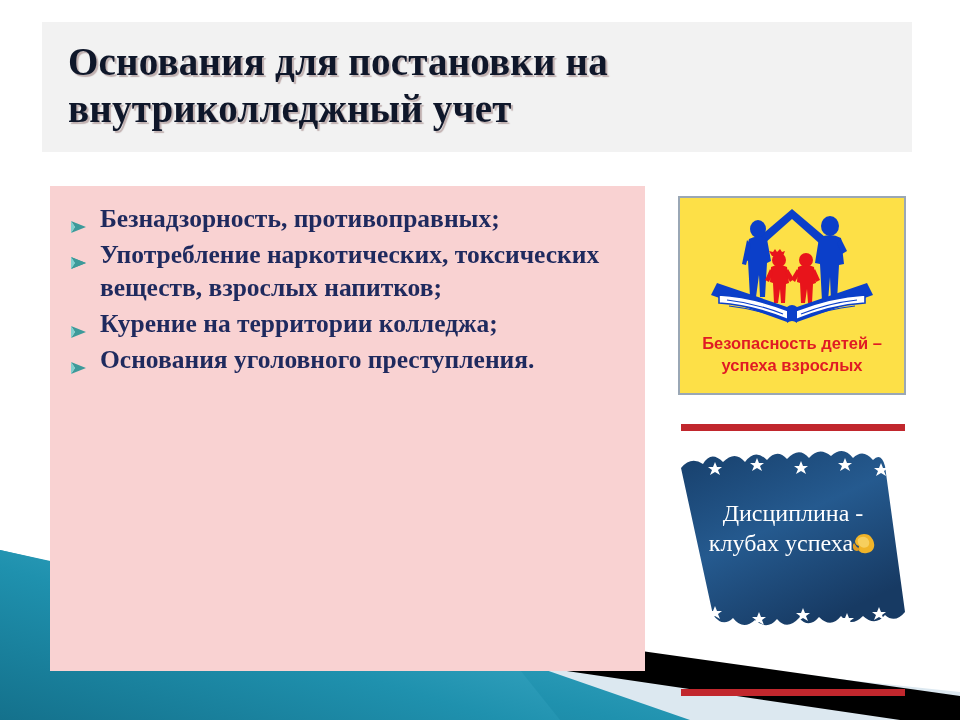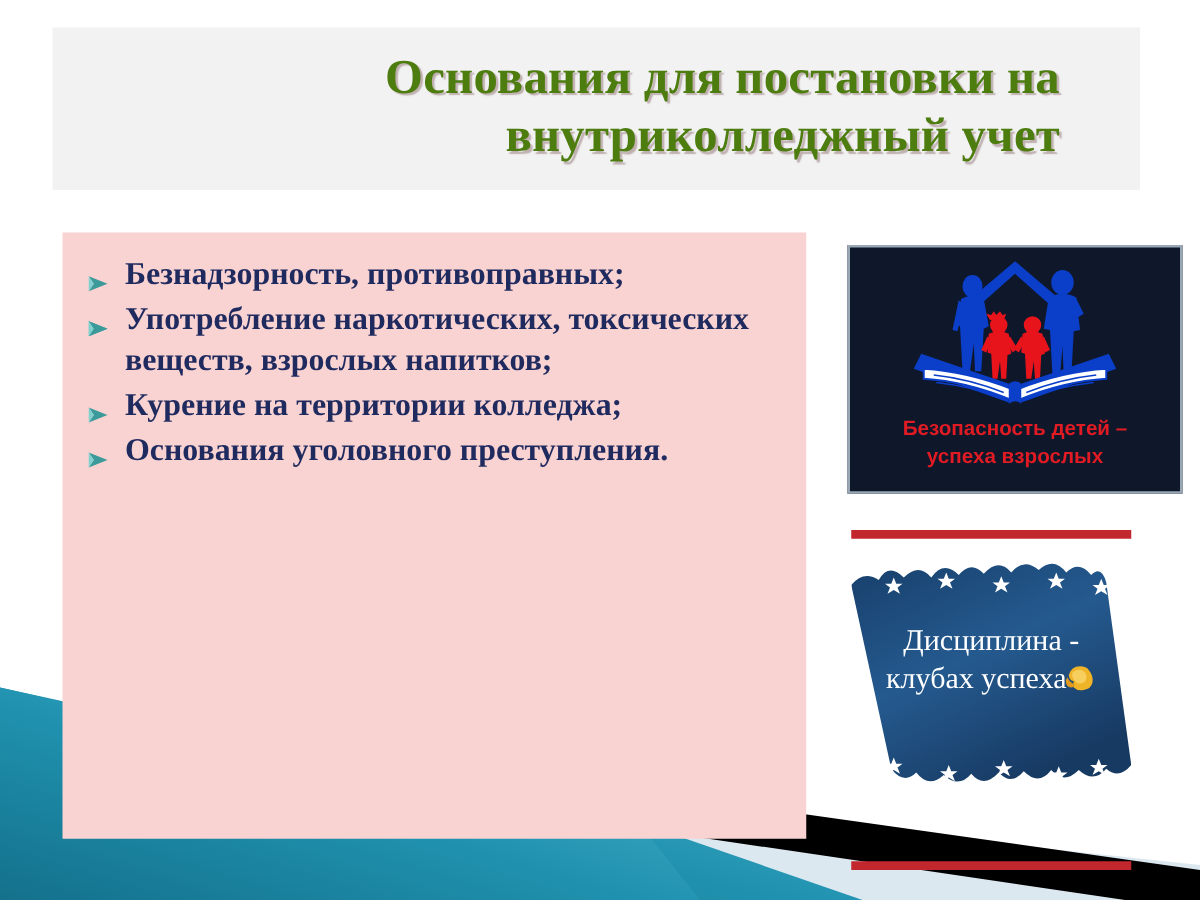--- a/index.html
+++ b/index.html
@@ -38,24 +38,23 @@
   }
   .title-text {
     position: absolute;
     left: 26px;
     top: 16px;
     width: 780px;
     font-family: "Liberation Serif", serif;
     font-weight: bold;
     font-size: 39px;
     line-height: 47px;
-    color: #4d7c0f;
+    color: #0f172a;
     text-shadow: 2px 2px 1px rgba(150,120,120,0.55);
     letter-spacing: 0.2px;
-    text-align: right;
   }
 
   
   .content-panel {
     position: absolute;
     left: 50px;
     top: 186px;
     width: 595px;
     height: 485px;
     background: #f9d2d2;
@@ -83,23 +82,23 @@
     width: 18px;
     height: 16px;
     display: block;
   }
 
   
   .poster {
     position: absolute;
     left: 678px;
     top: 196px;
-    width: 268px;
+    width: 228px;
     height: 199px;
-    background: #0f172a;
+    background: #fde047;
     border: 2px solid #9aa7b5;
     box-sizing: border-box;
     z-index: 3;
   }
   .poster-art {
     position: absolute;
     left: 50%;
     transform: translateX(-50%);
     top: 5px;
     width: 186px;

